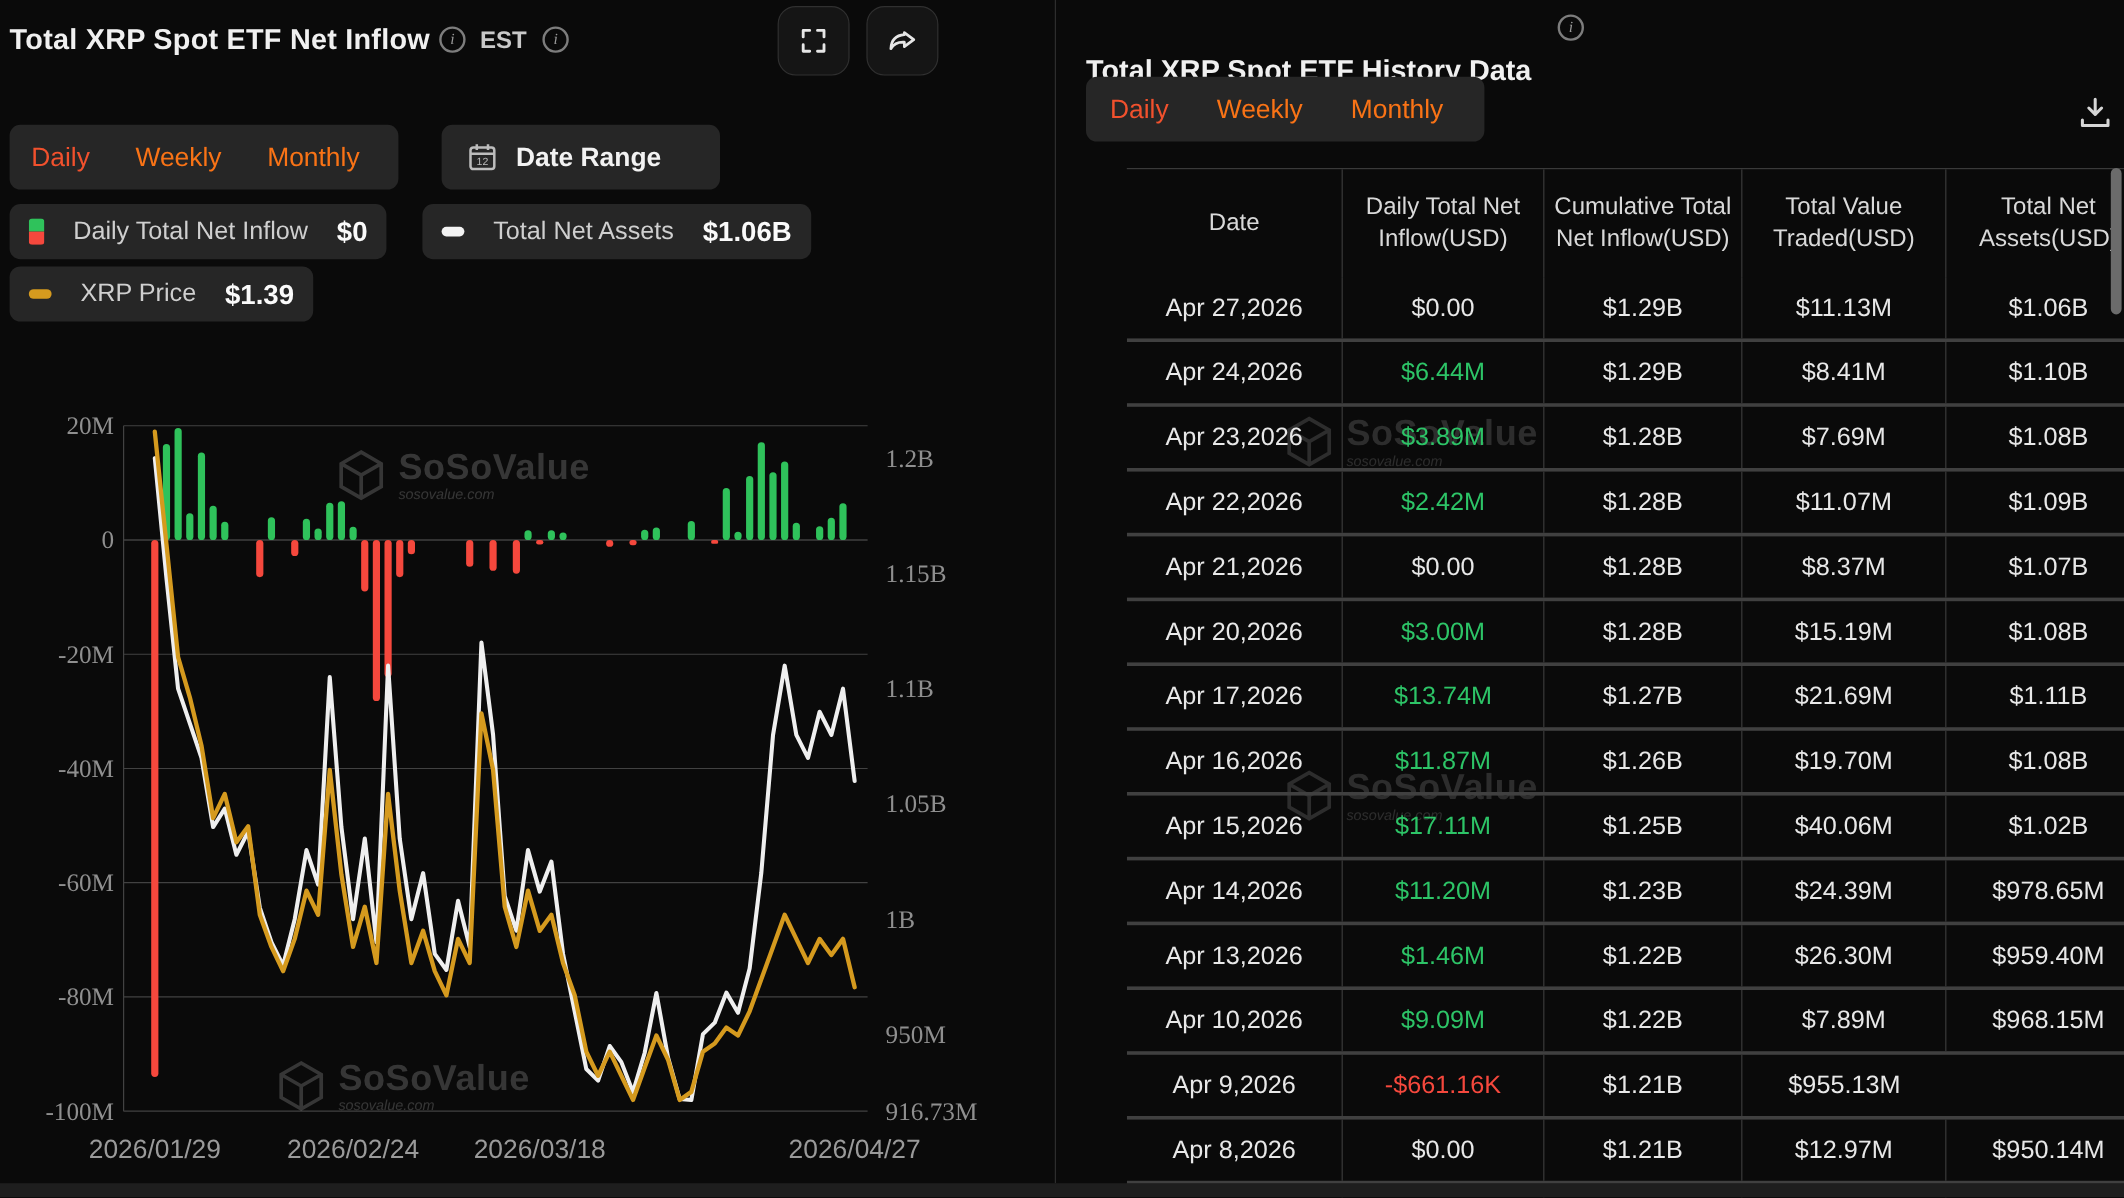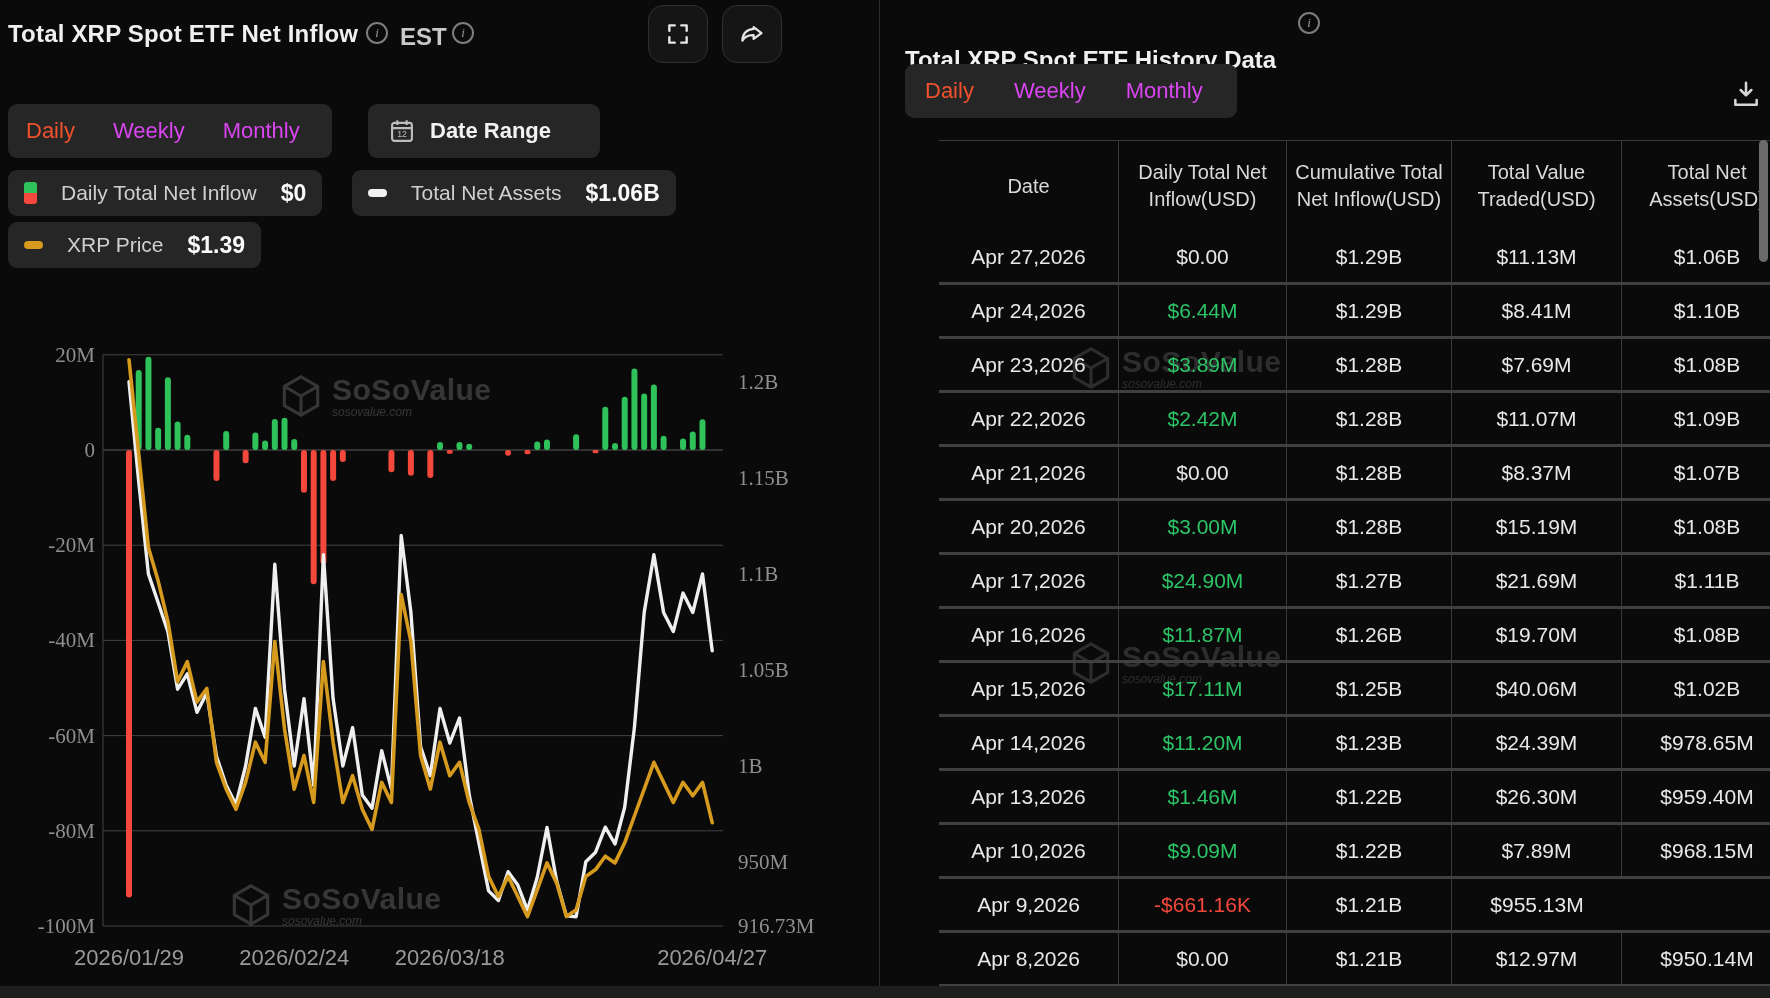--- a/index.html
+++ b/index.html
@@ -5,26 +5,26 @@
   * { margin:0; padding:0; box-sizing:border-box; }
   html,body { background:#0a0a0a; }
   body { font-family:"Liberation Sans", sans-serif; color:#e8e8e8; }
   #stage { position:relative; width:1770px; height:998px; background:#0a0a0a; overflow:hidden; }
   .abs { position:absolute; }
   
   .panel-divider { left:879px; top:0; width:1px; height:986px; background:#2d2d2d; }
   .chart-title { left:8px; top:20px; font-size:24px; font-weight:bold; color:#f0f0f0; letter-spacing:.2px; }
   .info-icon { width:22px; height:22px; border:2px solid #7d7d7d; border-radius:50%; color:#9a9a9a;
     font-size:13px; display:inline-flex; align-items:center; justify-content:center; font-family:"Liberation Serif",serif; font-style:italic; }
-  .est-label { font-size:24px; color:#c9c9c9; font-weight:bold; }
+  .est-label { font-size:20px; color:#c9c9c9; font-weight:bold; }
   .icon-btn { width:60px; height:58px; background:#151515; border:1px solid #303030; border-radius:15px;
     display:flex; align-items:center; justify-content:center; cursor:pointer; }
   .chip { background:#262626; border-radius:9px; display:flex; align-items:center; }
   .tab-group { left:8px; top:104px; width:324px; height:54px; padding:0 18px; gap:38px; }
-  .tab { font-size:22px; color:#d946ef; cursor:pointer; }
+  .tab { font-size:22px; color:#f97316; cursor:pointer; }
   .tab.active { color:#f1512d; }
   .daterange-chip { left:368px; top:104px; width:232px; height:54px; padding:0 20px; gap:14px; cursor:pointer; }
   .daterange-label { font-size:22px; font-weight:bold; color:#f2f2f2; }
   .legend-chip { height:46px; padding:0 16px; gap:24px; cursor:pointer; }
   .legend-label { font-size:21px; color:#cfcfcf; }
   .legend-value { font-size:23px; font-weight:bold; color:#fafafa; }
   .dash { width:19px; height:8px; border-radius:4px; }
   .split-square { width:13px; height:22px; border-radius:3px; overflow:hidden; display:flex; flex-direction:column; }
   .split-square i { flex:1; }
   
@@ -279,21 +279,21 @@
         </div>
         <div class="hgrid brow">
           <div class="bcell">Apr 20,2026</div>
           <div class="bcell pos">$3.00M</div>
           <div class="bcell">$1.28B</div>
           <div class="bcell">$15.19M</div>
           <div class="bcell">$1.08B</div>
         </div>
         <div class="hgrid brow">
           <div class="bcell">Apr 17,2026</div>
-          <div class="bcell pos">$24.90M</div>
+          <div class="bcell pos">$13.74M</div>
           <div class="bcell">$1.27B</div>
           <div class="bcell">$21.69M</div>
           <div class="bcell">$1.11B</div>
         </div>
         <div class="hgrid brow">
           <div class="bcell">Apr 16,2026</div>
           <div class="bcell pos">$11.87M</div>
           <div class="bcell">$1.26B</div>
           <div class="bcell">$19.70M</div>
           <div class="bcell">$1.08B</div>

